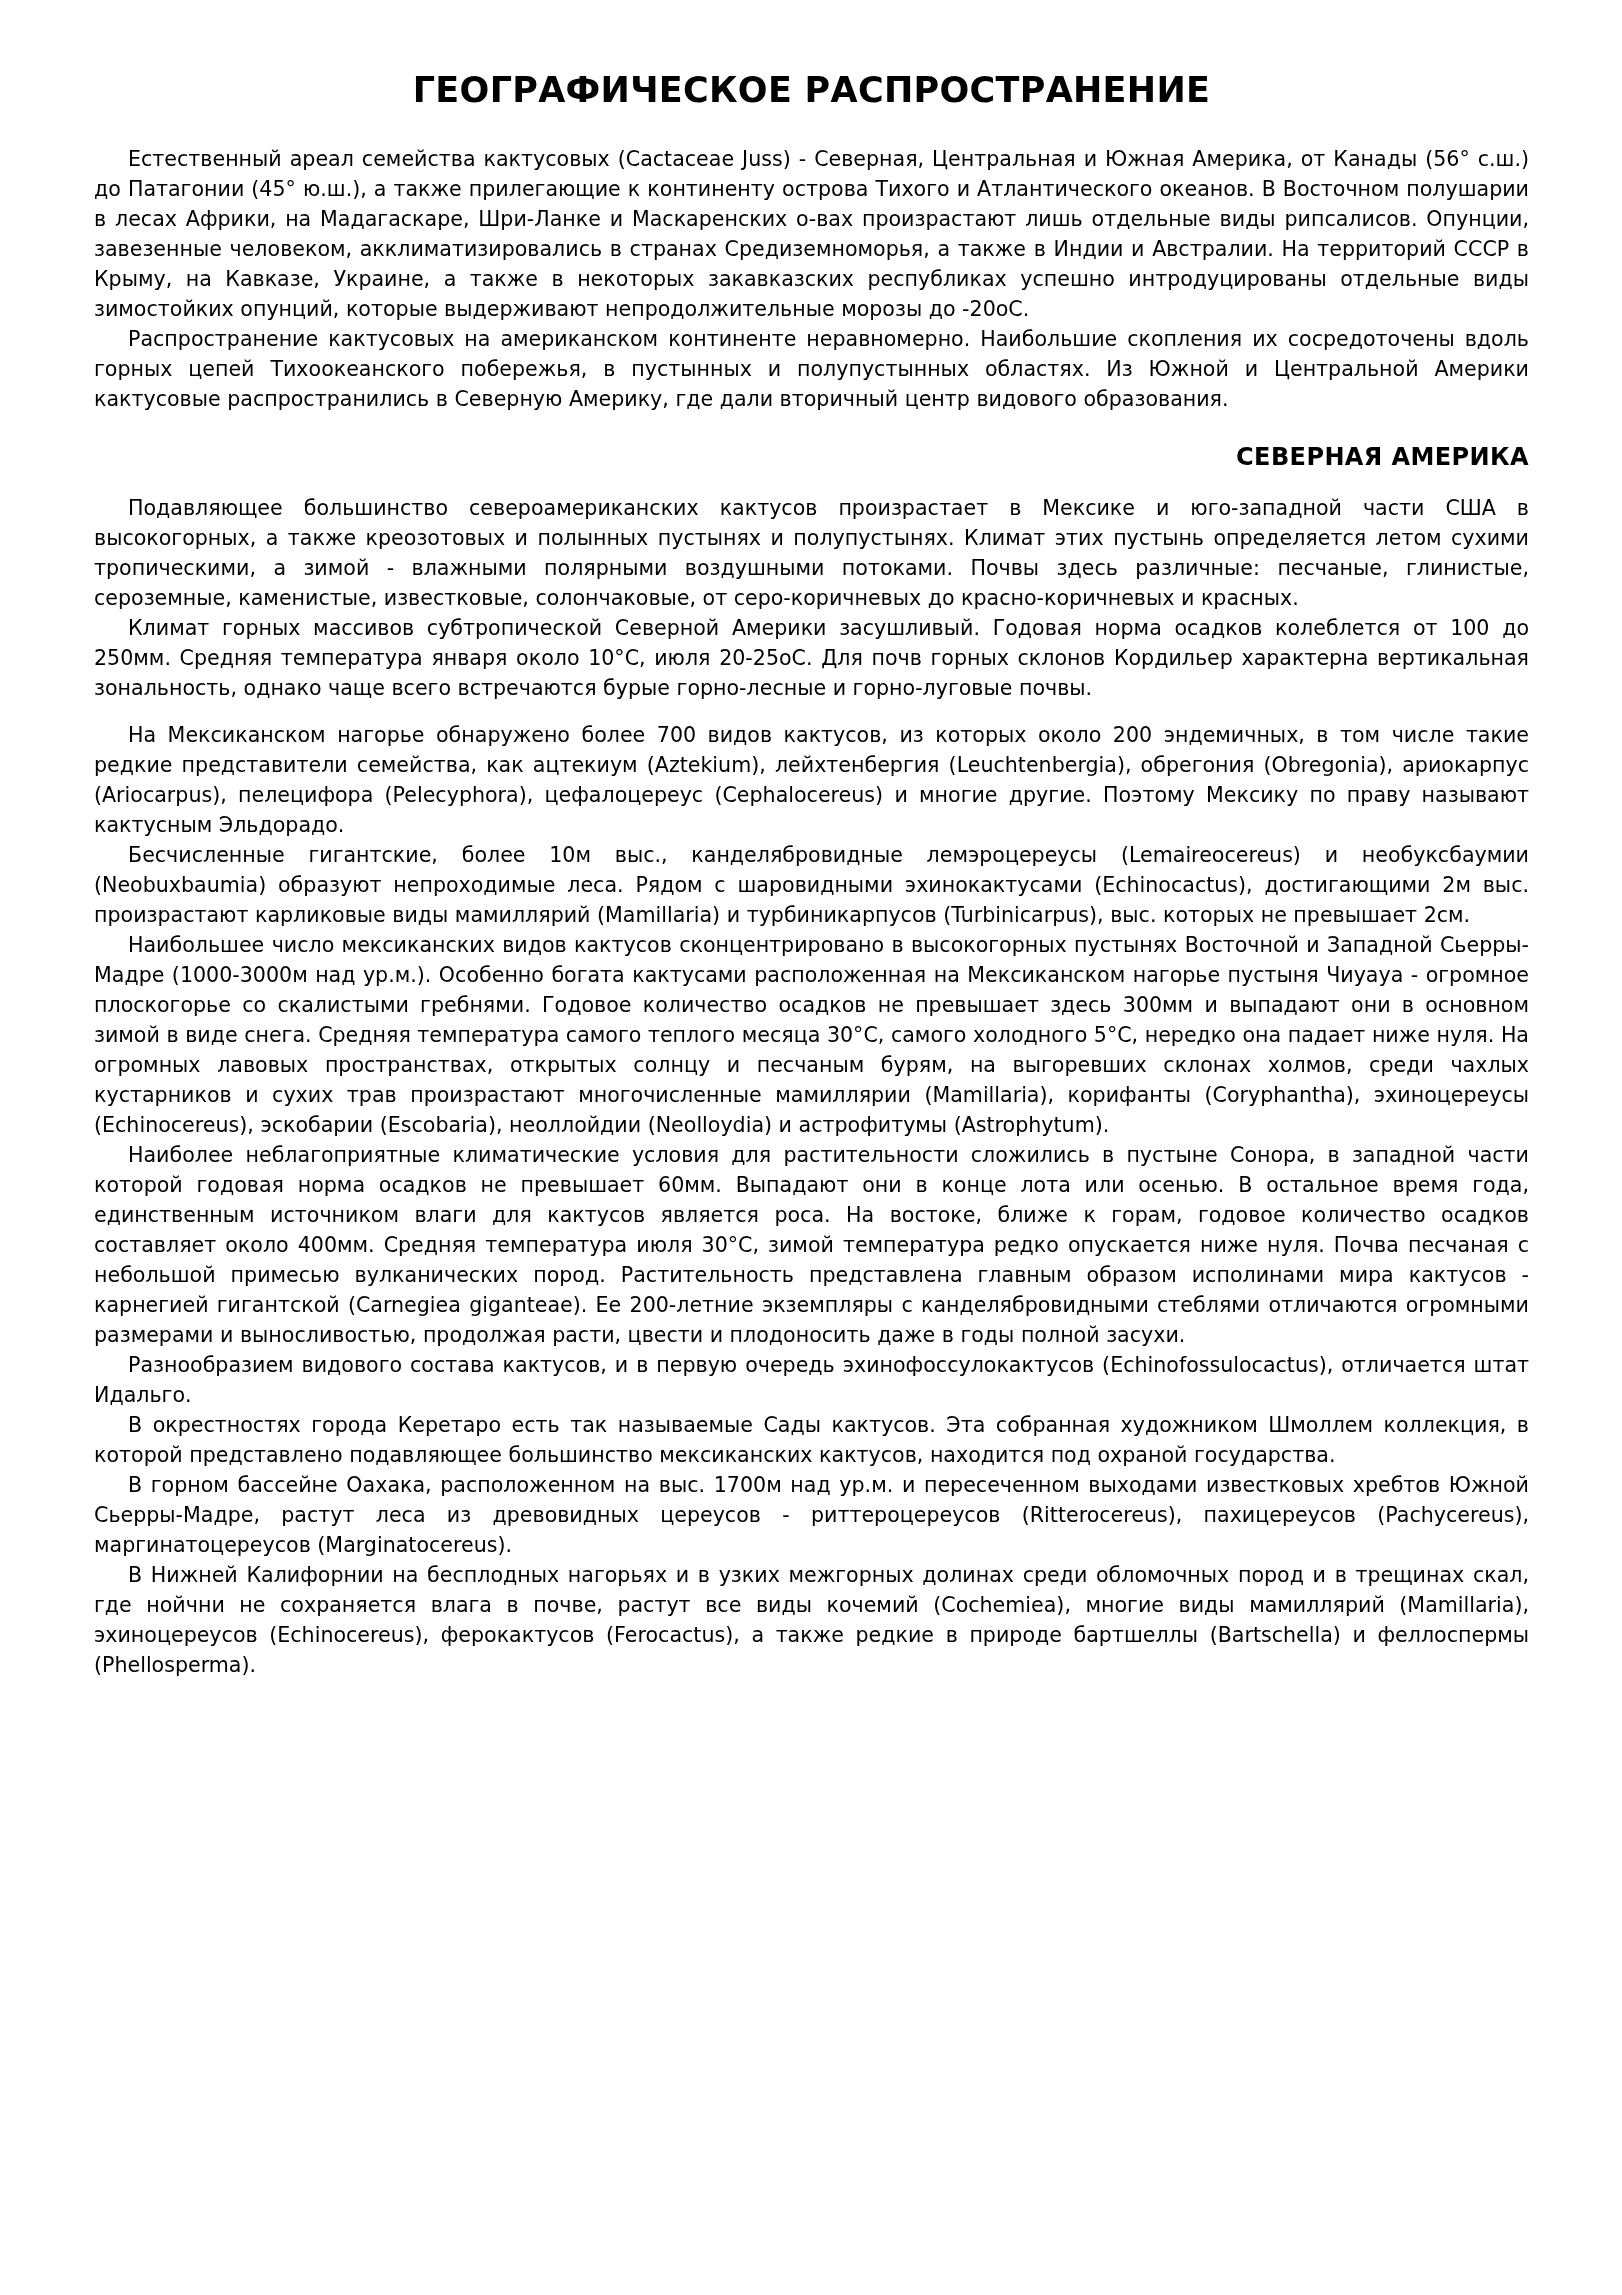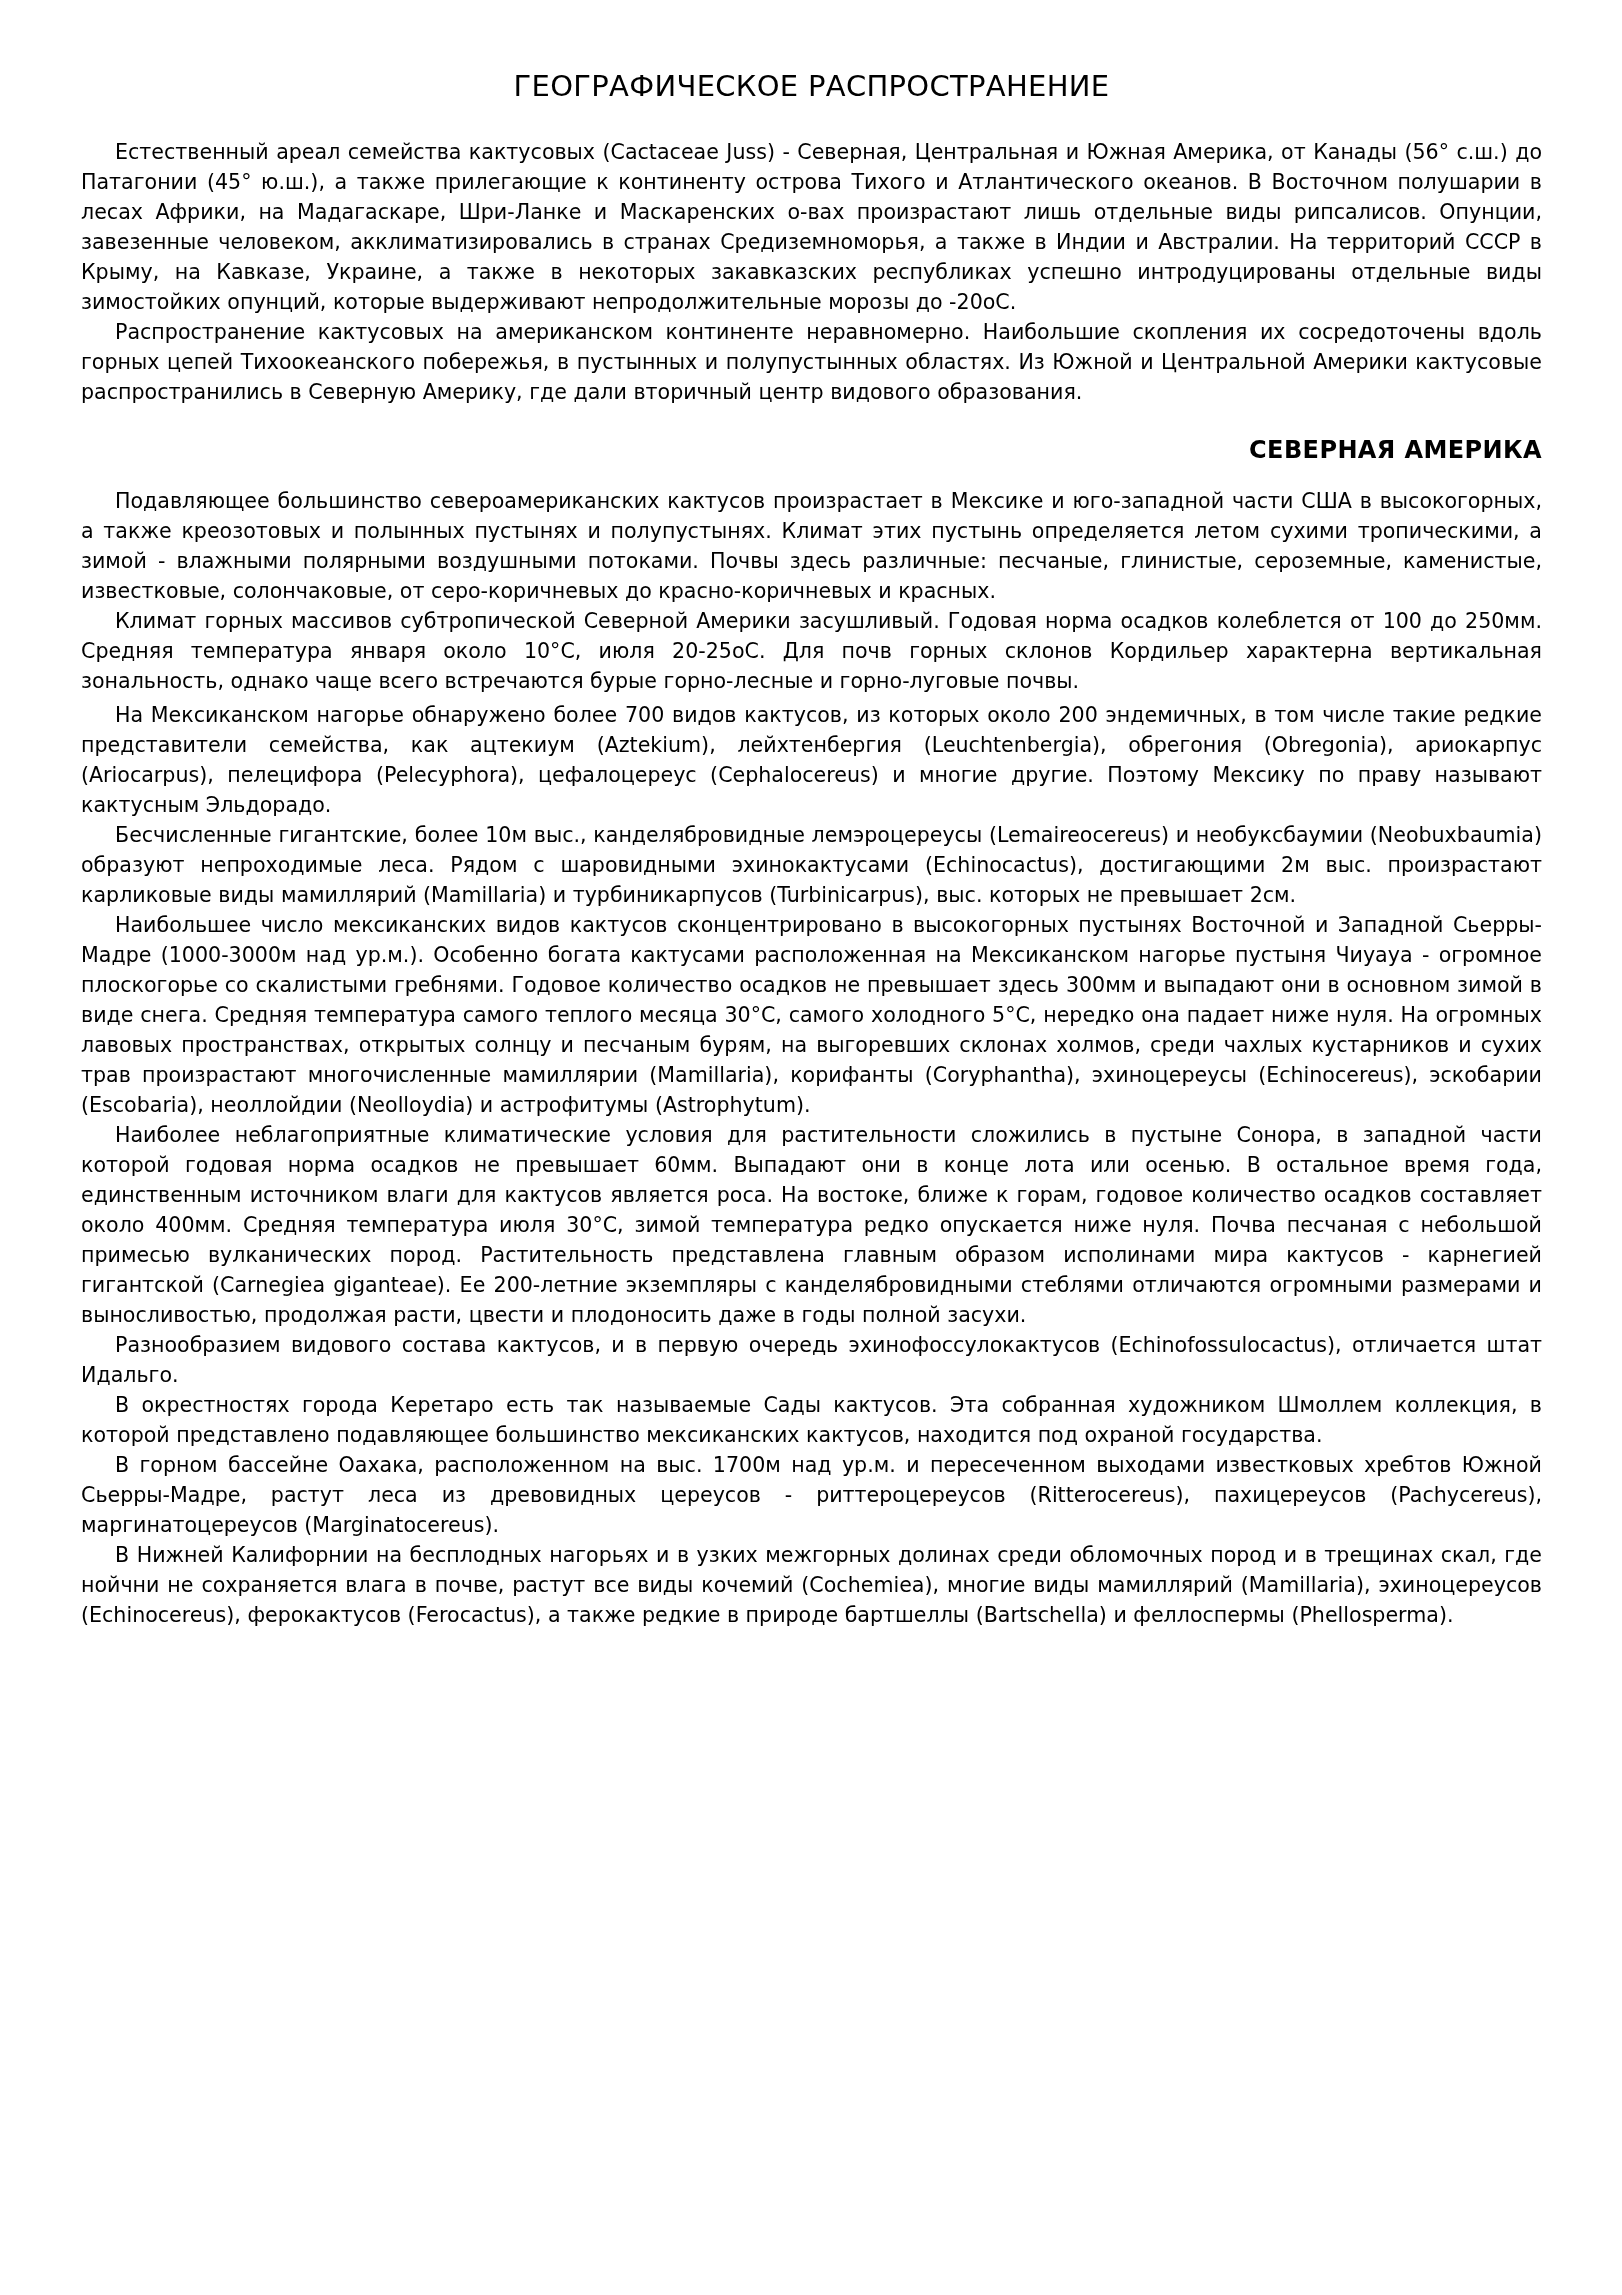--- a/index.html
+++ b/index.html
@@ -15,22 +15,22 @@
     -webkit-font-smoothing: antialiased;
   }
   .page {
     box-sizing: border-box;
     width: 1623px;
     min-height: 2295px;
     padding: 71px 77px 0 77px;
   }
   .doc-title {
     text-align: center;
-    font-size: 29px;
-    font-weight: normal;
+    font-size: 35px;
+    font-weight: bold;
     letter-spacing: 0.3px;
     margin: 0 0 34px 0;
     line-height: 1.1;
   }
   .section-heading {
     text-align: right;
     font-size: 24px;
     font-weight: bold;
     letter-spacing: 0.4px;
     margin: 29px 0 22px 0;
@@ -38,21 +38,21 @@
   p.body-par {
     font-size: 20.6px;
     line-height: 30px;
     text-align: justify;
     text-justify: inter-word;
     margin: 0;
     text-indent: 34px;
     hyphens: manual;
   }
   .block {
-    margin: 4px;
+    margin: 17px;
   }
 </style>
 </head>
 <body>
 
 <div class="page">
 
   <h1 class="doc-title">ГЕОГРАФИЧЕСКОЕ РАСПРОСТРАНЕНИЕ</h1>
 
   <div class="block">

